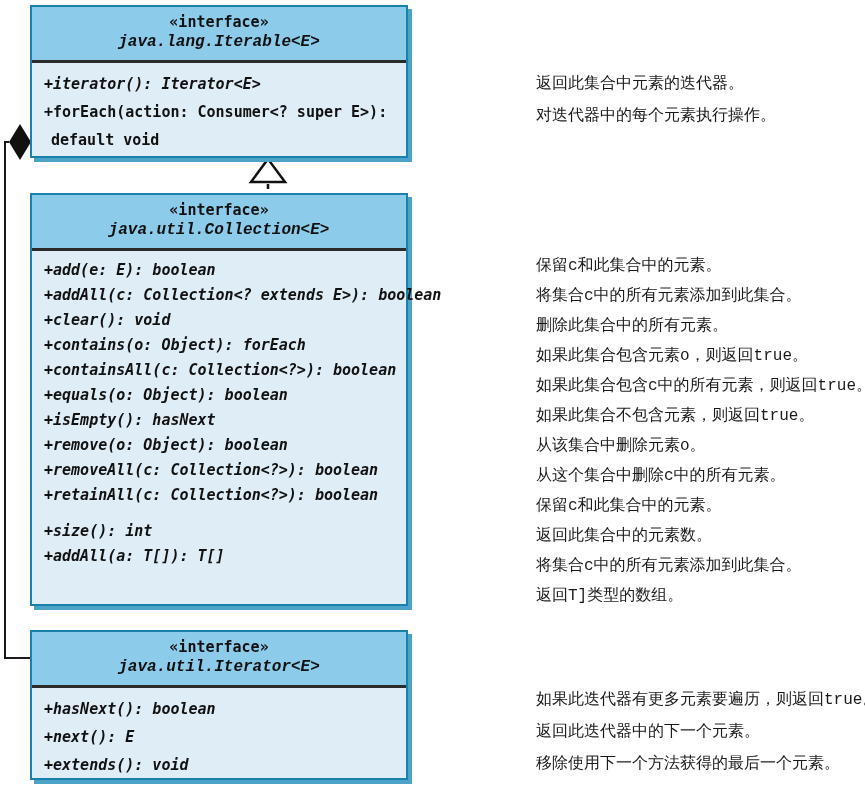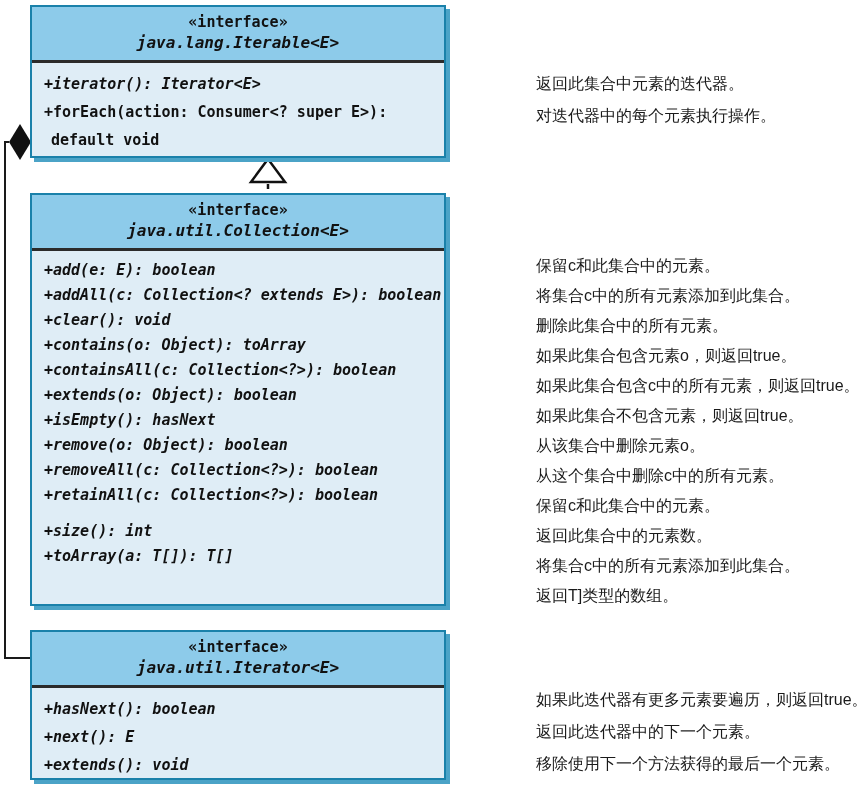--- a/index.html
+++ b/index.html
@@ -3,44 +3,44 @@
 <meta charset="utf-8">
 <style>
   html,body { margin:0; padding:0; background:#ffffff; }
   .canvas {
     position:relative; width:865px; height:791px; background:#ffffff;
     font-family:"DejaVu Sans Mono", monospace; overflow:hidden;
   }
   svg.connectors { position:absolute; left:0; top:0; width:865px; height:791px; pointer-events:none; }
 
   .uml-box {
-    position:absolute; left:30px; width:416px; box-sizing:border-box;
+    position:absolute; left:30px; width:378px; box-sizing:border-box;
     border:2px solid #1A81AA; background:#DFEDF6;
     box-shadow:4px 4px 0 #4BA3C7;
   }
   .uml-header {
     background:#8DCBEA; border-bottom:3px solid #2B2B2B;
     text-align:center; padding:6px 0 7px 0;
   }
   .stereotype { font-weight:bold; font-size:15px; line-height:19px; color:#111; }
-  .iface-name { font-weight:bold; font-style:italic; font-size:16px; line-height:21px; color:#111; }
+  .iface-name { font-weight:bold; font-style:italic; font-size:16px; line-height:21px; color:#111;font-family:Liberation Mono, monospace; }
 
   .uml-body { padding:7px 12px 0 12px; }
   .m {
     font-size:15px; font-weight:bold; font-style:italic;
     color:#111; line-height:25px; white-space:pre;
   }
   .body-iterable .m, .body-iterator .m { line-height:28px; }
   .m.up { font-style:normal; }
   .m.cont { padding-left:7px; }
   .m.gap { margin-top:11px; }
 
   .ann-col {
     position:absolute; left:536px;
-    font-family:Liberation Sans, sans-serif;
+    font-family:Liberation Mono, monospace;
     font-size:16px; color:#1A1A1A;
   }
   .ann { white-space:nowrap; }
   .ann-iterable .ann  { line-height:32px; }
   .ann-collection .ann{ line-height:30px; }
   .ann-iterator .ann  { line-height:32px; }
 </style>
 </head>
 <body>
 
@@ -67,29 +67,29 @@
 
   <div class="uml-box" style="top:193px; height:413px;">
     <div class="uml-header">
       <div class="stereotype">«interface»</div>
       <div class="iface-name">java.util.Collection&lt;E&gt;</div>
     </div>
     <div class="uml-body body-collection">
       <div class="m">+add(e: E): boolean</div>
       <div class="m">+addAll(c: Collection&lt;? extends E&gt;): boolean</div>
       <div class="m">+clear(): void</div>
-      <div class="m">+contains(o: Object): toArray</div>
+      <div class="m">+contains(o: Object): forEach</div>
       <div class="m">+containsAll(c: Collection&lt;?&gt;): boolean</div>
-      <div class="m">+extends(o: Object): boolean</div>
+      <div class="m">+equals(o: Object): boolean</div>
       <div class="m">+isEmpty(): hasNext</div>
       <div class="m">+remove(o: Object): boolean</div>
       <div class="m">+removeAll(c: Collection&lt;?&gt;): boolean</div>
       <div class="m">+retainAll(c: Collection&lt;?&gt;): boolean</div>
       <div class="m gap">+size(): int</div>
-      <div class="m">+toArray(a: T[]): T[]</div>
+      <div class="m">+addAll(a: T[]): T[]</div>
     </div>
   </div>
 
   <div class="uml-box" style="top:630px; height:150px;">
     <div class="uml-header">
       <div class="stereotype">«interface»</div>
       <div class="iface-name">java.util.Iterator&lt;E&gt;</div>
     </div>
     <div class="uml-body body-iterator">
       <div class="m">+hasNext(): boolean</div>

